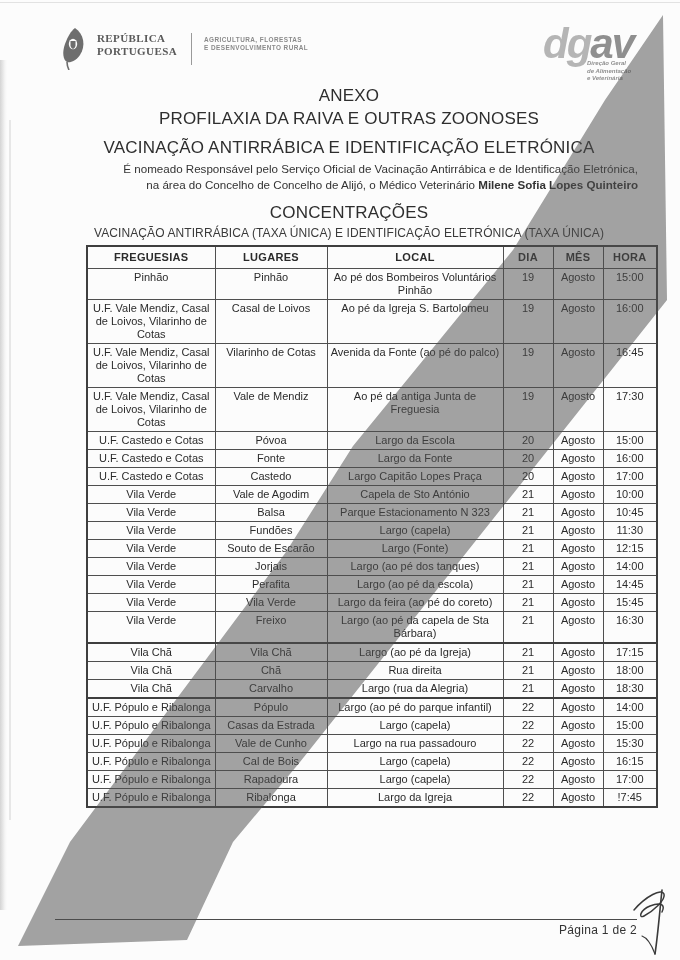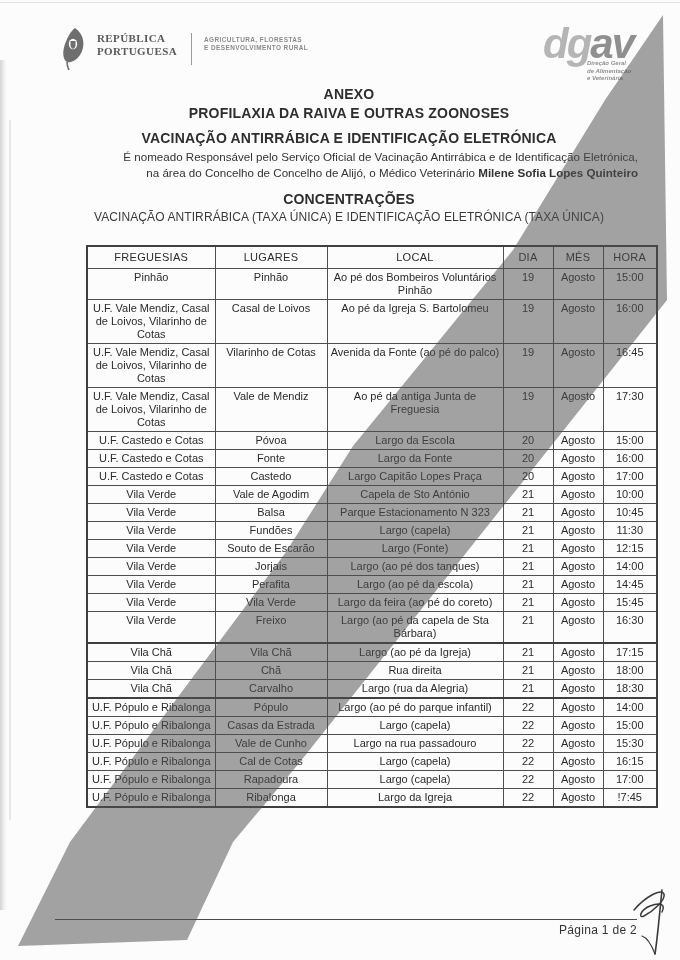--- a/index.html
+++ b/index.html
@@ -28,39 +28,39 @@
   .gov-divider{width:1px;height:32px;background:#9a9a9a;margin:7px 12px 0 14px;}
   .ministry{padding-top:10px;font-size:6.4px;line-height:8px;letter-spacing:.45px;
     color:#8a8a8a;font-weight:bold;}
   .dgav{position:absolute;left:543px;top:24px;width:120px;font-style:italic;}
   .dgav-word{font-size:42px;line-height:40px;font-weight:bold;letter-spacing:-2px;}
   .dgav-dg{color:#b5b5b5;}
   .dgav-av{color:#8f8f8f;}
   .dgav-caption{margin:-4px 0 0 44px;font-size:6px;line-height:7.5px;color:#8f8f8f;font-weight:bold;}
   
   .titles{position:absolute;left:60px;top:86px;width:578px;text-align:center;}
-  .t-bold{font-size:14px;font-weight:bold;color:#2e2e2e;letter-spacing:.2px;}
+  .t-bold{font-size:17px;font-weight:normal;color:#2e2e2e;letter-spacing:.2px;}
   .t1{margin:0;}
   .t2{margin:3px 0 0 0;}
   .t3{margin:9px 0 0 0;text-align:center;}
   .t4{margin:9px 0 0 0;}
   .intro{margin:3px 0 0 3px;text-align:right;font-size:11.6px;line-height:15.5px;color:#333;}
   .t5{margin:11px 0 0 0;}
   .t6{margin:3px 0 0 0;font-size:12px;color:#3a3a3a;letter-spacing:.1px;}
   
   table.schedule{
     position:absolute;left:86px;top:245px;width:570px;
     border-collapse:collapse;table-layout:fixed;
     font-size:11px;line-height:13px;color:#2b2b2b;
   }
   table.schedule th, table.schedule td{
     border:1px solid #4f4f4f;text-align:center;vertical-align:top;
     padding:2px 3px;overflow:hidden;
   }
-  table.schedule th{font-weight:normal;letter-spacing:.3px;padding:4px 2px;}
+  table.schedule th{font-weight:bold;letter-spacing:.3px;padding:4px 2px;}
   table.schedule{border:2px solid #3f3f3f;}
   tr.thick-top td{border-top:2px solid #3f3f3f;}
   
   .footer-rule{position:absolute;left:55px;top:919px;width:582px;height:1px;background:#4a4a4a;}
   .footer-page{position:absolute;right:43px;top:923px;font-size:12px;color:#333;letter-spacing:.3px;}
   .signature{position:absolute;left:628px;top:886px;width:52px;height:72px;}
 </style>
 </head>
 <body>
 
@@ -287,21 +287,21 @@
       <tr>
         <td>U.F. Pópulo e Ribalonga</td>
         <td>Vale de Cunho</td>
         <td>Largo na rua passadouro</td>
         <td>22</td>
         <td>Agosto</td>
         <td>15:30</td>
       </tr>
       <tr>
         <td>U.F. Pópulo e Ribalonga</td>
-        <td>Cal de Cotas</td>
+        <td>Cal de Bois</td>
         <td>Largo (capela)</td>
         <td>22</td>
         <td>Agosto</td>
         <td>16:15</td>
       </tr>
       <tr>
         <td>U.F. Pópulo e Ribalonga</td>
         <td>Rapadoura</td>
         <td>Largo (capela)</td>
         <td>22</td>

